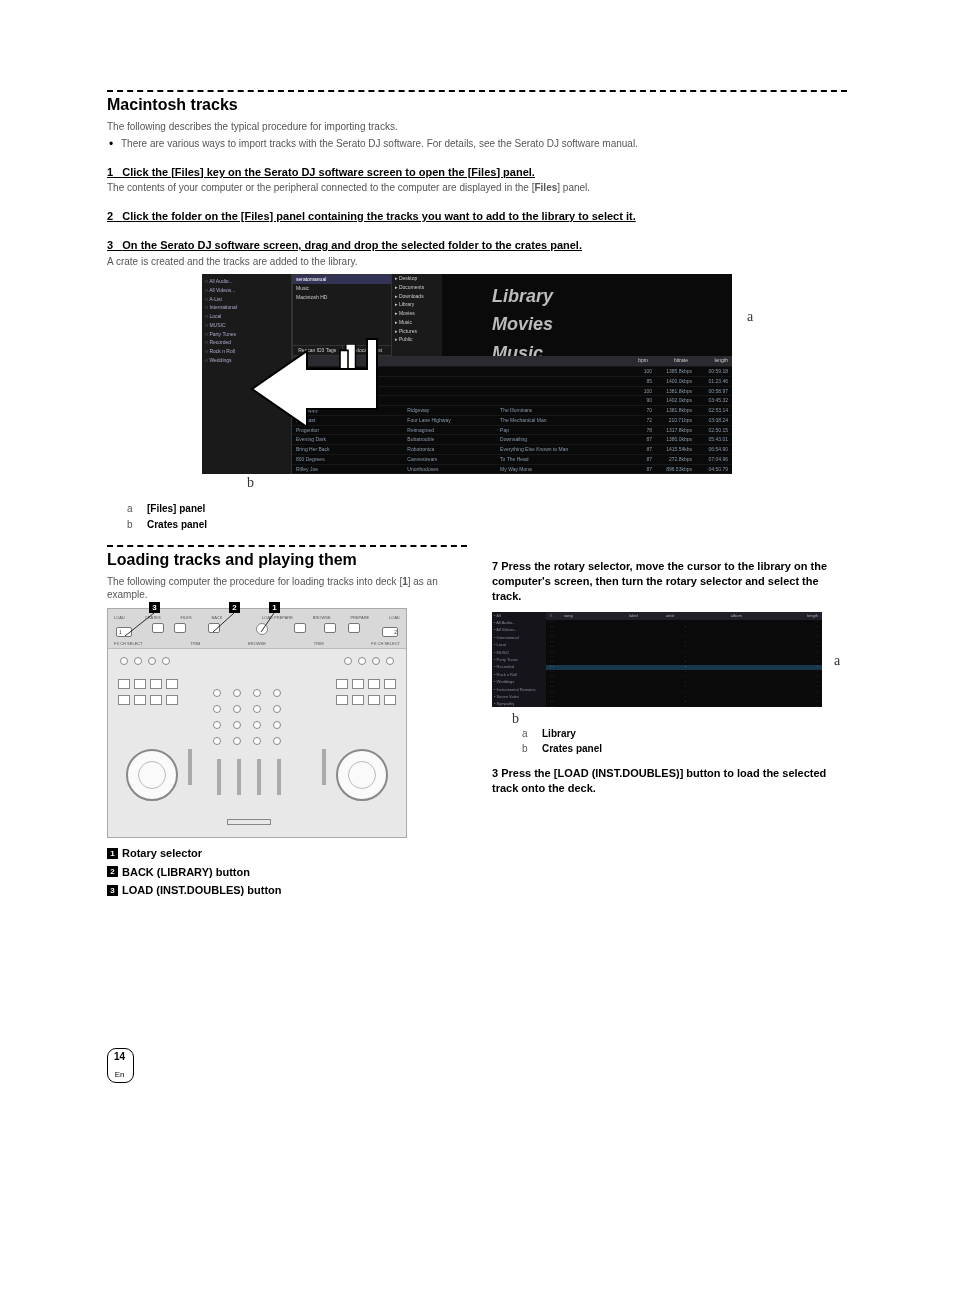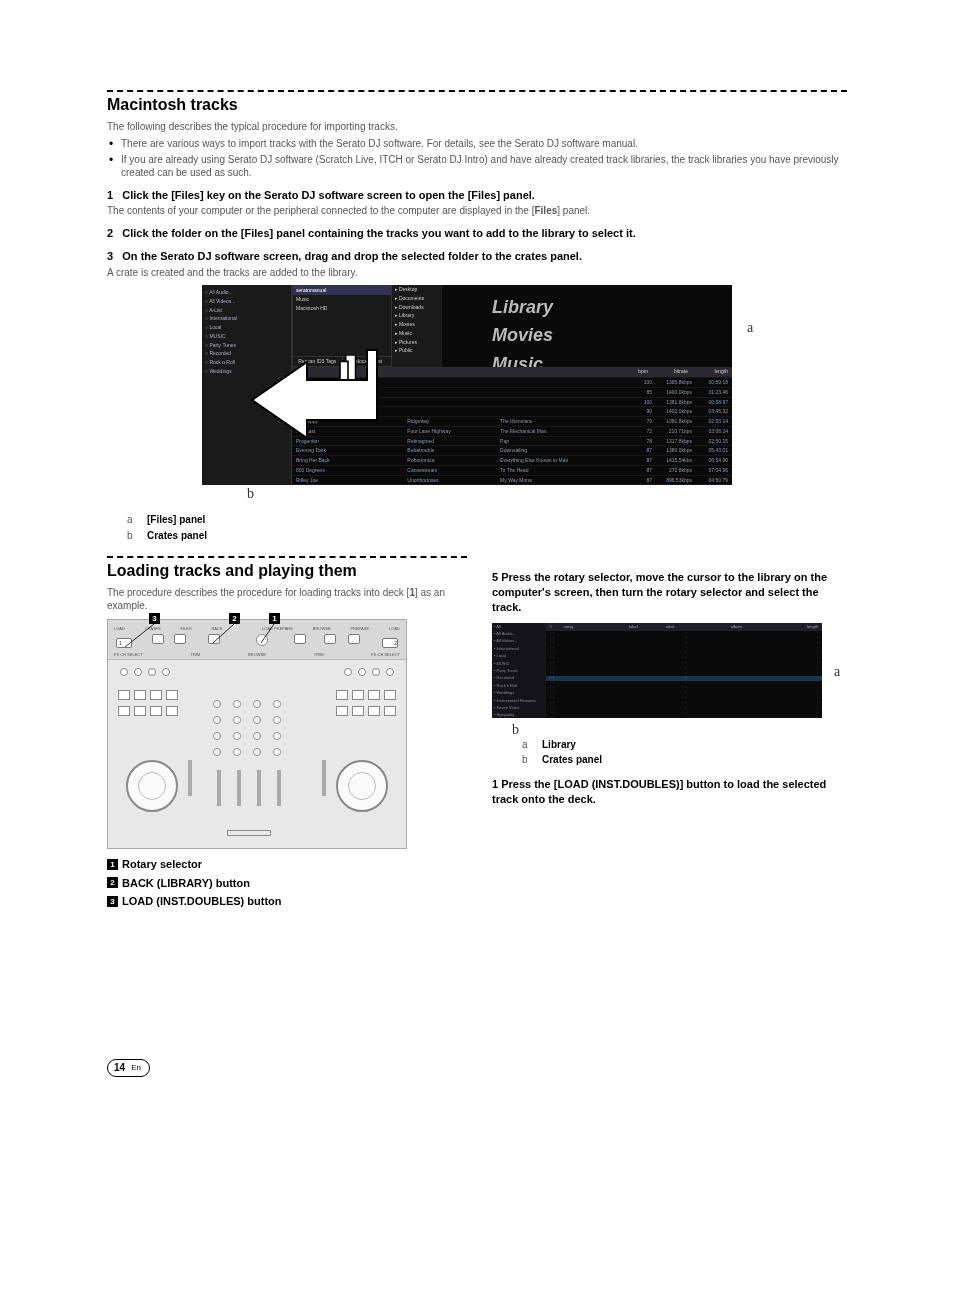--- a/index.html
+++ b/index.html
@@ -53,21 +53,22 @@
   ul.bullets li::before {
     content: "•";
     position: absolute;
     left: -12px;
     color: #000;
     font-size: 12px;
     top: -1px;
   }
   .step {
     font-size: 11px;
-    margin: 8px 0 2px 0;
+    margin: 14px 0 2px 0;
+    text-decoration: underline;
   }
   .step .num { font-weight: bold; }
   .step .text { font-weight: bold; }
   .subpara {
     font-size: 10px;
     color: #555;
     margin-bottom: 4px;
   }
   .screenshot-wrap {
     position: relative;
@@ -135,20 +136,21 @@
     width: 740px;
   }
   .pagepill {
     display: inline-flex;
     align-items: center;
     border: 1px solid #000;
     border-radius: 9px;
     padding: 1px 8px 1px 6px;
     font-size: 10px;
     gap: 6px;
+    flex-direction: column;
   }
   .pagepill .pn { font-weight: bold; }
   .pagepill .en { font-size: 8px; font-weight: normal; }
   
   .ss1 {
     width: 530px; height: 200px; margin-left: 95px;
   }
   .ss1 .sidebar {
     position: absolute; left:0; top:0; width:90px; height:100%;
     background:#1a1a1a; border-right:1px solid #333;
@@ -262,21 +264,20 @@
 </head>
 <body>
 
 <div class="page-inner">
 
   <hr class="dashed-rule">
   <h2>Macintosh tracks</h2>
   <div class="para">The following describes the typical procedure for importing tracks.</div>
   <ul class="bullets">
     <li>There are various ways to import tracks with the Serato DJ software. For details, see the Serato DJ software manual.</li>
-    <li>If you are already using Serato DJ software (Scratch Live, ITCH or Serato DJ Intro) and have already created track libraries, the track libraries you have previously created can be used as such.</li>
   </ul>
 
   <div class="step">
     <span class="num">1</span>&nbsp;&nbsp;
     <span class="text">Click the [Files] key on the Serato DJ software screen to open the [Files] panel.</span>
   </div>
   <div class="subpara">
     <span>The contents of your computer or the peripheral connected to the computer are displayed in the [</span><b>Files</b><span>] panel.</span>
   </div>
 
@@ -453,21 +454,21 @@
       <span class="l">b</span>
       <span class="t">Crates panel</span>
     </div>
   </div>
 
   <div class="two-col">
     <div class="col">
       <hr class="dashed-rule-half">
       <h2>Loading tracks and playing them</h2>
       <div class="para">
-        <span>The procedure describes the procedure for loading tracks into deck [</span><b>1</b><span>] as an example.</span>
+        <span>The following computer the procedure for loading tracks into deck [</span><b>1</b><span>] as an example.</span>
       </div>
 
       <div style="position:relative">
         <div class="controller">
           <div class="top">
 
             <div class="btn" style="left:8px; top:18px; width:16px"></div>
             <div class="btn" style="left:44px; top:14px"></div>
             <div class="btn" style="left:66px; top:14px"></div>
             <div class="btn" style="left:100px; top:14px"></div>
@@ -581,21 +582,21 @@
         <div class="row">
           <span class="numbox">3</span>
           <span>LOAD (INST.DOUBLES) button</span>
         </div>
       </div>
 
     </div>
 
     <div class="col">
       <div style="height:12px"></div>
-      <div class="step-bold">5   Press the rotary selector, move the cursor to the library on the computer's screen, then turn the rotary selector and select the track.</div>
+      <div class="step-bold">7   Press the rotary selector, move the cursor to the library on the computer's screen, then turn the rotary selector and select the track.</div>
 
       <div class="ss2wrap">
         <div class="ss2">
           <div class="side" id="ss2-side">
               <div>• All</div>
               <div>• All Audio...</div>
               <div>• All Videos...</div>
               <div>• International</div>
               <div>• Local</div>
               <div>• MUSIC</div>
@@ -718,21 +719,21 @@
         <div class="legend-row">
           <span class="l">a</span>
           <span class="t">Library</span>
         </div>
         <div class="legend-row">
           <span class="l">b</span>
           <span class="t">Crates panel</span>
         </div>
       </div>
 
-      <div class="step-bold">1   Press the [LOAD (INST.DOUBLES)] button to load the selected track onto the deck.</div>
+      <div class="step-bold">3   Press the [LOAD (INST.DOUBLES)] button to load the selected track onto the deck.</div>
     </div>
   </div>
 
   <div class="footer">
     <span class="pagepill">
       <span class="pn">14</span>
       <span class="en">En</span>
     </span>
   </div>
 

